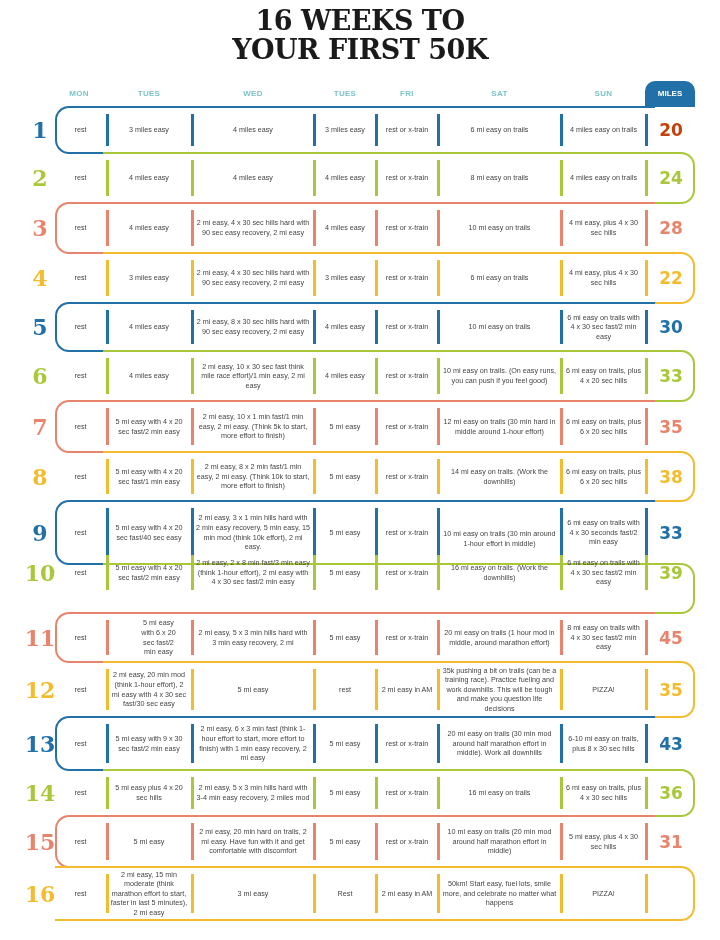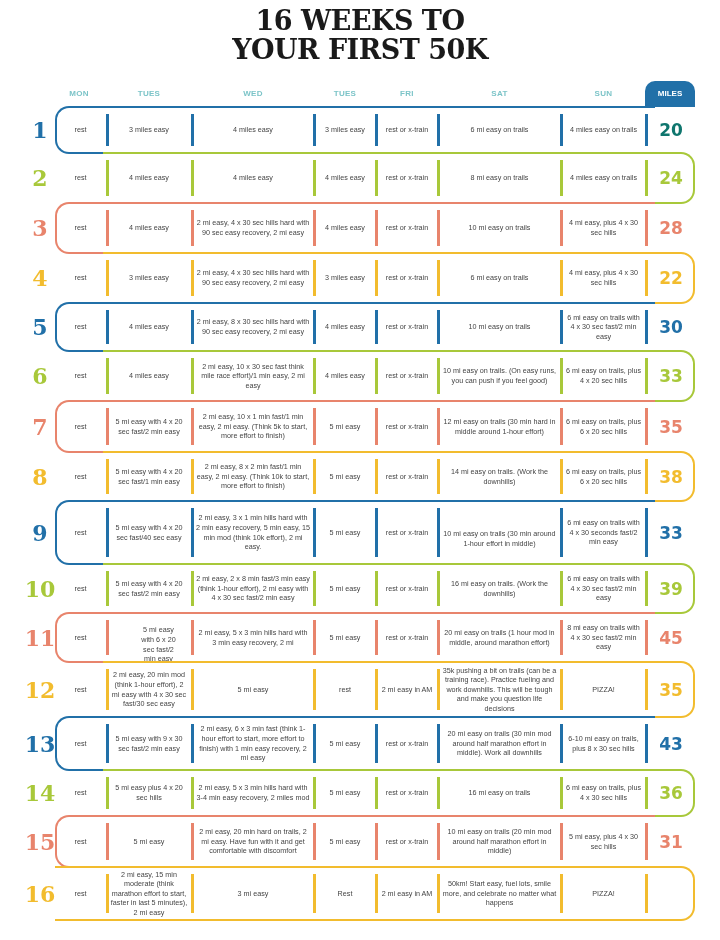--- a/index.html
+++ b/index.html
@@ -57,21 +57,21 @@
       <div class="cell" style="left: 377px; width: 60px; top: 3px; height: 40px;">rest or x-train</div>
       <div class="cell" style="left: 439px; width: 121px; top: 3px; height: 40px;">6 mi easy on trails</div>
       <div class="cell" style="left: 562px; width: 83px; top: 3px; height: 40px;">4 miles easy on trails</div>
       <div class="div" style="left: 106px; top: 7px; height: 32px; background: rgb(33, 112, 168);"></div>
       <div class="div" style="left: 191px; top: 7px; height: 32px; background: rgb(33, 112, 168);"></div>
       <div class="div" style="left: 313px; top: 7px; height: 32px; background: rgb(33, 112, 168);"></div>
       <div class="div" style="left: 375px; top: 7px; height: 32px; background: rgb(33, 112, 168);"></div>
       <div class="div" style="left: 437px; top: 7px; height: 32px; background: rgb(33, 112, 168);"></div>
       <div class="div" style="left: 560px; top: 7px; height: 32px; background: rgb(33, 112, 168);"></div>
       <div class="div" style="left: 645px; top: 7px; height: 32px; background: rgb(33, 112, 168);"></div>
-      <div class="mi" style="color: #0f766e; top: 13px;">20</div>
+      <div class="mi" style="color: #c2410c; top: 13px;">20</div>
     </div>
     <div class="band even" style="top: 152px; height: 52px; border-color: rgb(168, 200, 58);"></div>
     <div class="row" style="top: 153px; height: 50px;">
       <div class="wk" style="color: rgb(168, 200, 58); top: 12px;">2</div>
       <div class="cell" style="left: 55px; width: 51px; top: 3px; height: 44px;">rest</div>
       <div class="cell" style="left: 107px; width: 84px; top: 3px; height: 44px;">4 miles easy</div>
       <div class="cell" style="left: 193px; width: 120px; top: 3px; height: 44px;">4 miles easy</div>
       <div class="cell" style="left: 315px; width: 60px; top: 3px; height: 44px;">4 miles easy</div>
       <div class="cell" style="left: 377px; width: 60px; top: 3px; height: 44px;">rest or x-train</div>
       <div class="cell" style="left: 439px; width: 121px; top: 3px; height: 44px;">8 mi easy on trails</div>
@@ -212,21 +212,21 @@
       <div class="div" style="left: 106px; top: 7px; height: 49px; background: rgb(33, 112, 168);"></div>
       <div class="div" style="left: 191px; top: 7px; height: 49px; background: rgb(33, 112, 168);"></div>
       <div class="div" style="left: 313px; top: 7px; height: 49px; background: rgb(33, 112, 168);"></div>
       <div class="div" style="left: 375px; top: 7px; height: 49px; background: rgb(33, 112, 168);"></div>
       <div class="div" style="left: 437px; top: 7px; height: 49px; background: rgb(33, 112, 168);"></div>
       <div class="div" style="left: 560px; top: 7px; height: 49px; background: rgb(33, 112, 168);"></div>
       <div class="div" style="left: 645px; top: 7px; height: 49px; background: rgb(33, 112, 168);"></div>
       <div class="mi" style="color: rgb(33, 112, 168); top: 21.5px;">33</div>
     </div>
     <div class="band even" style="top: 563px; height: 51px; border-color: rgb(168, 200, 58);"></div>
-    <div class="row" style="top: 564px; height: 49px;">
+    <div class="row" style="top: 548px; height: 49px;">
       <div class="wk" style="color: rgb(168, 200, 58); top: 11.5px;">10</div>
       <div class="cell" style="left: 55px; width: 51px; top: 3px; height: 43px;">rest</div>
       <div class="cell" style="left: 107px; width: 84px; top: 3px; height: 43px;">5 mi easy with 4 x 20 sec fast/2 min easy</div>
       <div class="cell" style="left: 193px; width: 120px; top: 3px; height: 43px;">2 mi easy, 2 x 8 min fast/3 min easy (think 1-hour effort), 2 mi easy with 4 x 30 sec fast/2 min easy</div>
       <div class="cell" style="left: 315px; width: 60px; top: 3px; height: 43px;">5 mi easy</div>
       <div class="cell" style="left: 377px; width: 60px; top: 3px; height: 43px;">rest or x-train</div>
       <div class="cell" style="left: 439px; width: 121px; top: 3px; height: 43px;">16 mi easy on trails. (Work the downhills)</div>
       <div class="cell" style="left: 562px; width: 83px; top: 3px; height: 43px;">6 mi easy on trails with 4 x 30 sec fast/2 min easy</div>
       <div class="div" style="left: 106px; top: 7px; height: 35px; background: rgb(168, 200, 58);"></div>
       <div class="div" style="left: 191px; top: 7px; height: 35px; background: rgb(168, 200, 58);"></div>
@@ -234,21 +234,21 @@
       <div class="div" style="left: 375px; top: 7px; height: 35px; background: rgb(168, 200, 58);"></div>
       <div class="div" style="left: 437px; top: 7px; height: 35px; background: rgb(168, 200, 58);"></div>
       <div class="div" style="left: 560px; top: 7px; height: 35px; background: rgb(168, 200, 58);"></div>
       <div class="div" style="left: 645px; top: 7px; height: 35px; background: rgb(168, 200, 58);"></div>
       <div class="mi" style="color: rgb(168, 200, 58); top: 14.5px;">39</div>
     </div>
     <div class="band odd" style="top: 612px; height: 51px; border-color: rgb(232, 132, 108);"></div>
     <div class="row" style="top: 613px; height: 49px;">
       <div class="wk" style="color: rgb(232, 132, 108); top: 11.5px;">11</div>
       <div class="cell" style="left: 55px; width: 51px; top: 3px; height: 43px;">rest</div>
-      <div class="cell" style="left: 107px; width: 75px; top: 10px; height: 43px; padding-left: 31px;">5 mi easy with 6 x 20 sec fast/2 min easy</div>
+      <div class="cell" style="left: 107px; width: 75px; top: 3px; height: 43px; padding-left: 31px;">5 mi easy with 6 x 20 sec fast/2 min easy</div>
       <div class="cell" style="left: 193px; width: 120px; top: 3px; height: 43px;">2 mi easy, 5 x 3 min hills hard with 3 min easy recovery, 2 mi</div>
       <div class="cell" style="left: 315px; width: 60px; top: 3px; height: 43px;">5 mi easy</div>
       <div class="cell" style="left: 377px; width: 60px; top: 3px; height: 43px;">rest or x-train</div>
       <div class="cell" style="left: 439px; width: 121px; top: 3px; height: 43px;">20 mi easy on trails (1 hour mod in middle, around marathon effort)</div>
       <div class="cell" style="left: 562px; width: 83px; top: 3px; height: 43px;">8 mi easy on trails with 4 x 30 sec fast/2 min easy</div>
       <div class="div" style="left: 106px; top: 7px; height: 35px; background: rgb(232, 132, 108);"></div>
       <div class="div" style="left: 191px; top: 7px; height: 35px; background: rgb(232, 132, 108);"></div>
       <div class="div" style="left: 313px; top: 7px; height: 35px; background: rgb(232, 132, 108);"></div>
       <div class="div" style="left: 375px; top: 7px; height: 35px; background: rgb(232, 132, 108);"></div>
       <div class="div" style="left: 437px; top: 7px; height: 35px; background: rgb(232, 132, 108);"></div>

